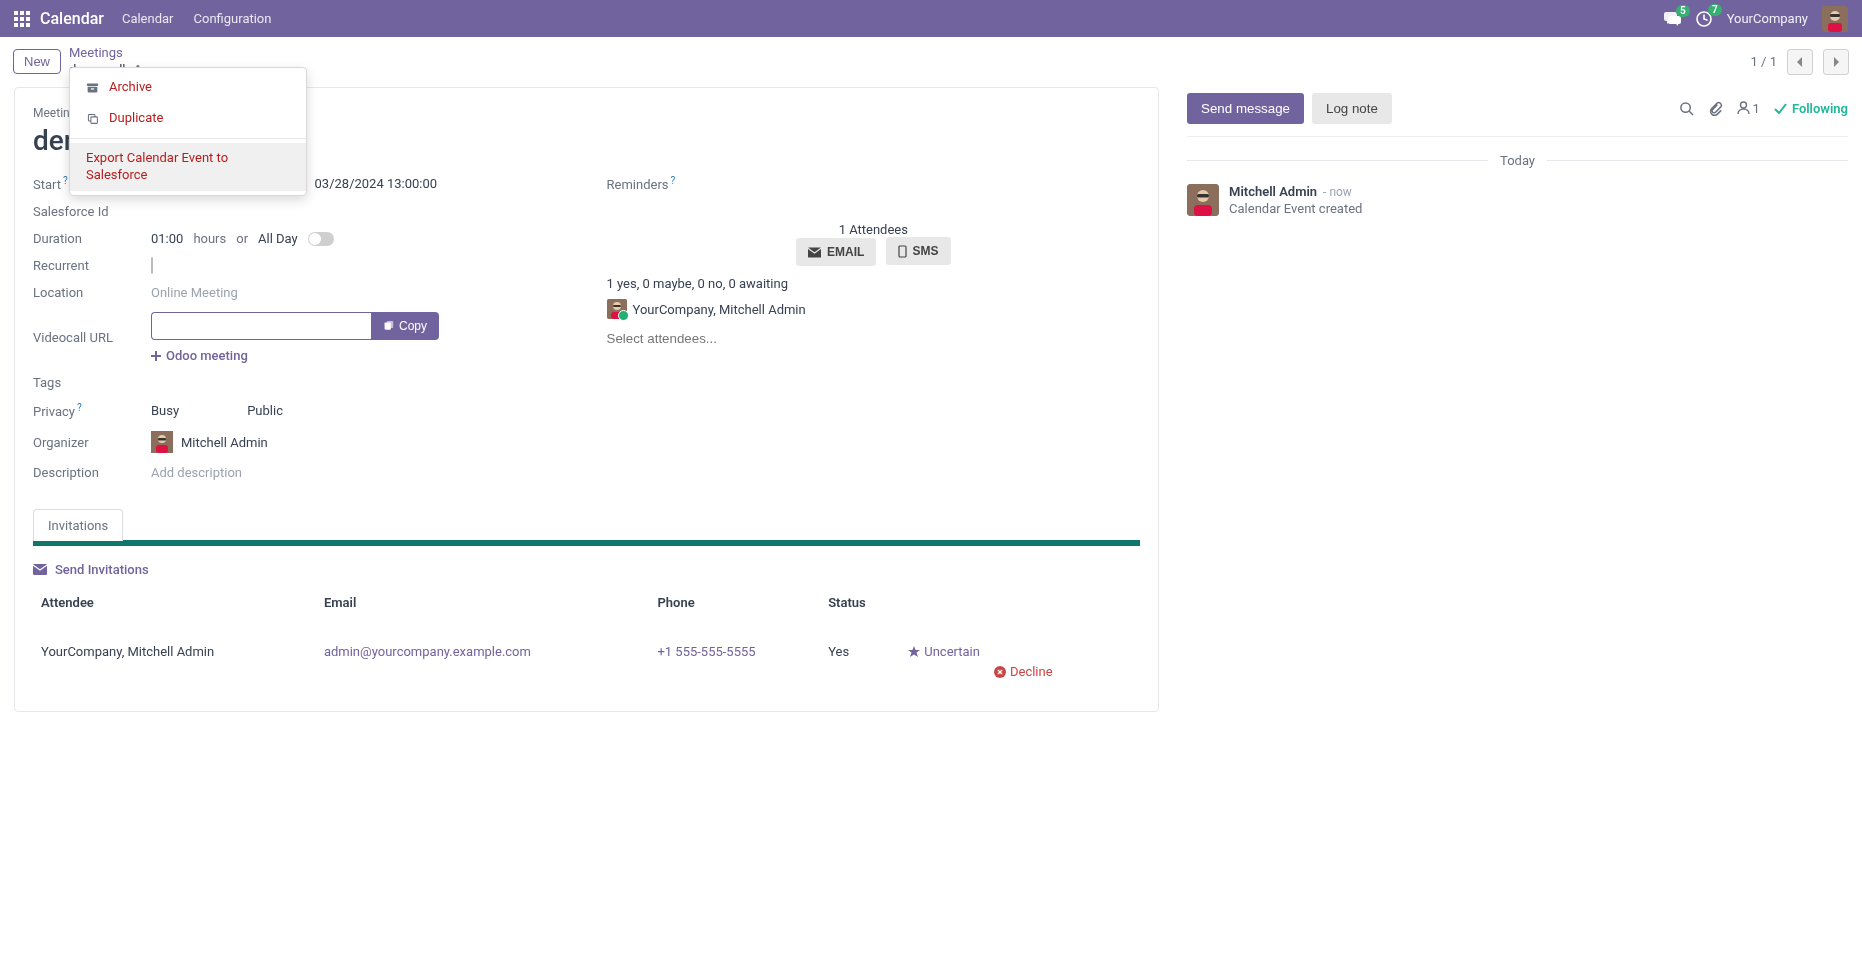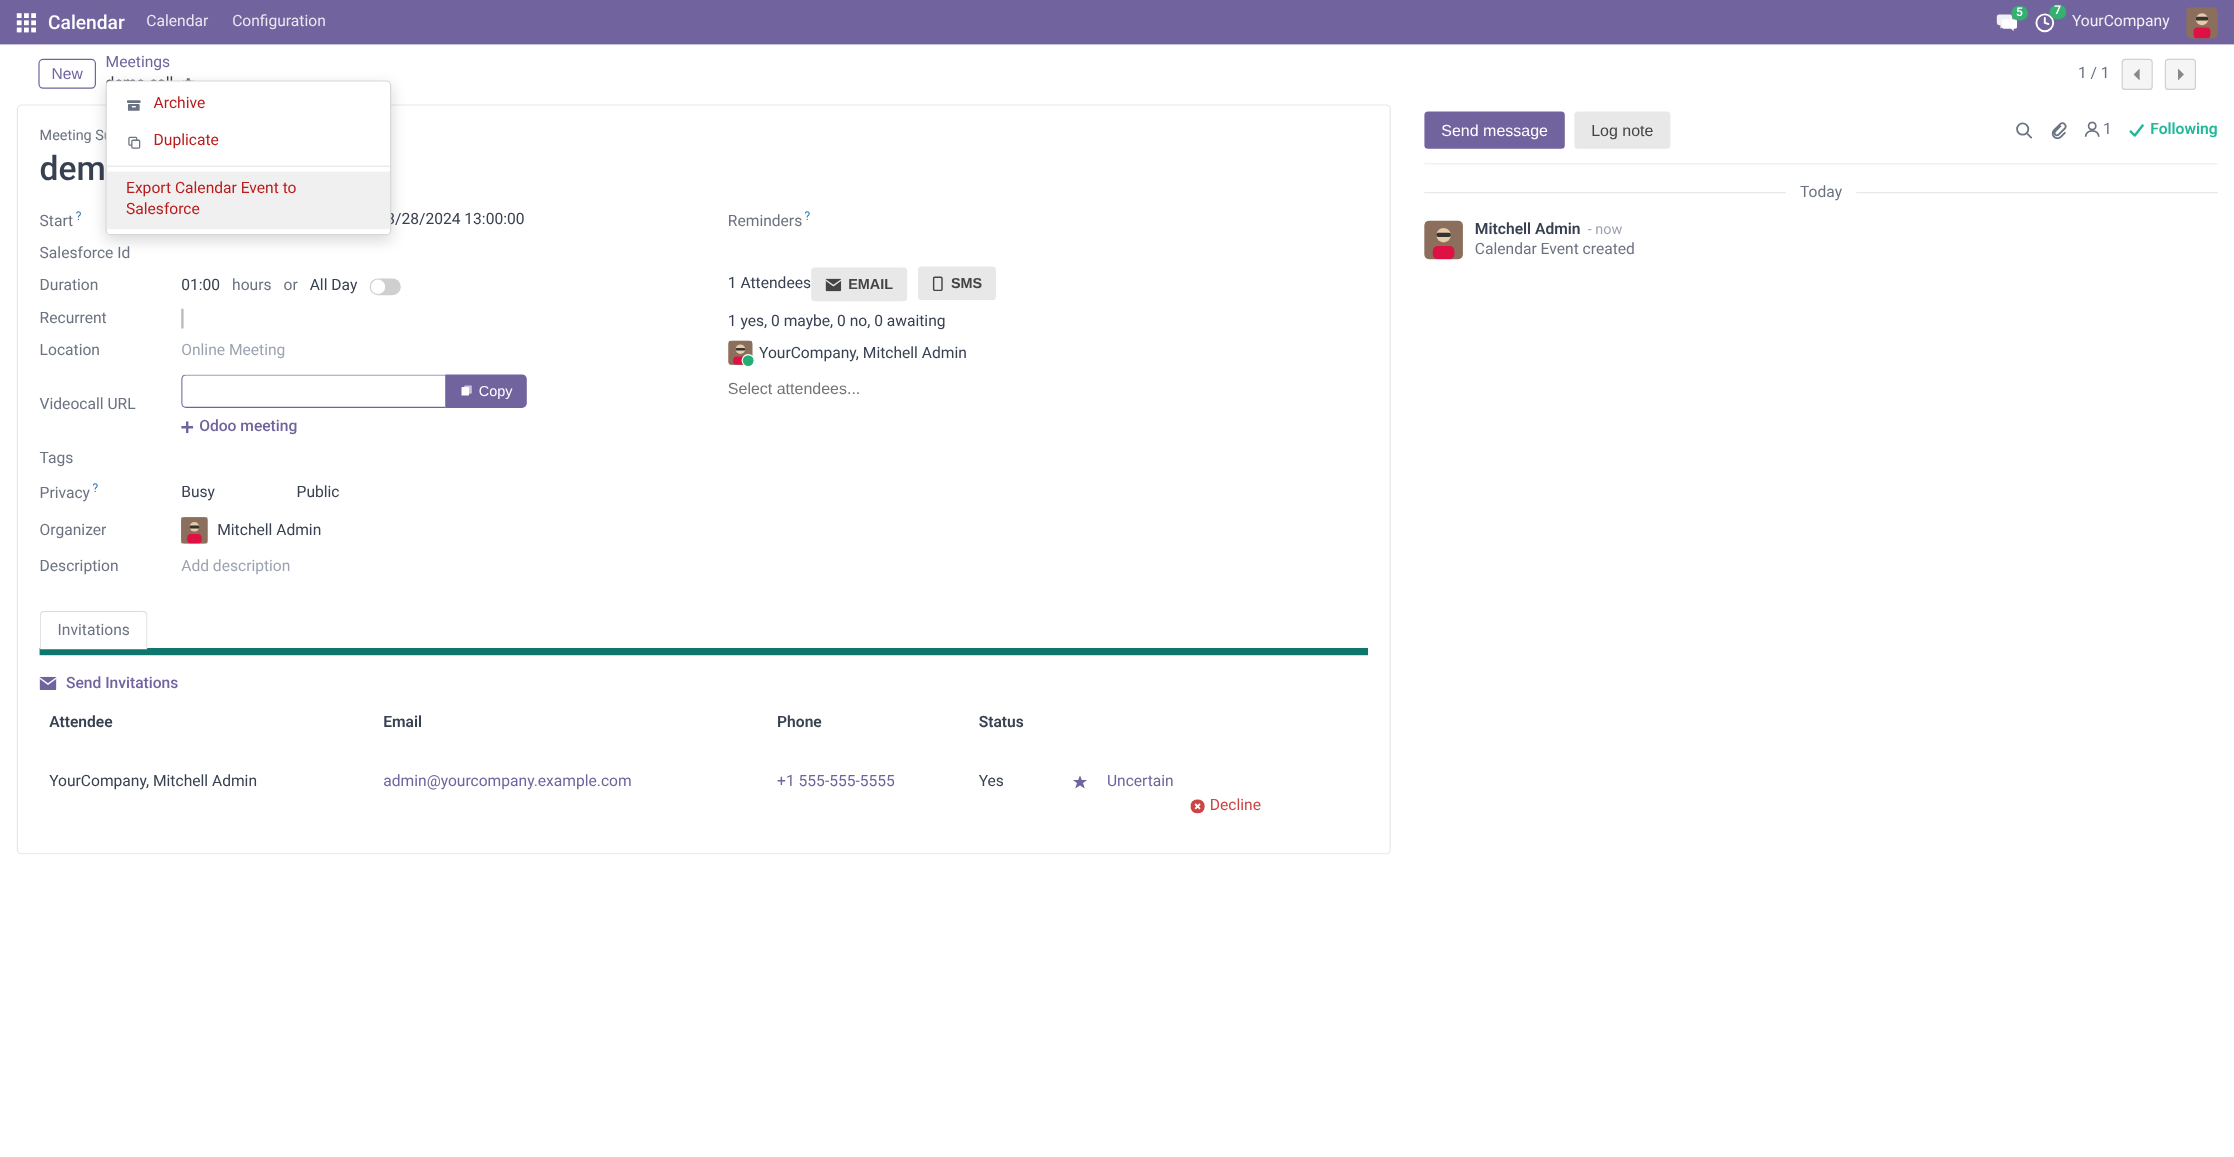--- a/index.html
+++ b/index.html
@@ -21,21 +21,21 @@
   .apps-icon span{background:#fff;display:block;}
   .brand{font-size:16px;font-weight:500;margin-right:18px;}
   .nav-link{color:rgba(255,255,255,.85);margin-right:20px;cursor:pointer;}
   .spacer{flex:1;}
   .topbar-right{display:flex;align-items:center;gap:14px;}
   .icon-badge{position:relative;display:inline-flex;align-items:center;}
   .badge{position:absolute;top:-6px;right:-9px;background:#35b071;color:#fff;border-radius:8px;font-size:10px;padding:0 4px;line-height:12px;font-weight:600;}
   .avatar{width:26px;height:26px;border-radius:4px;background:#8b6f5c;display:inline-flex;align-items:center;justify-content:center;overflow:hidden;}
   .avatar svg{width:100%;height:100%;}
   
-  .controlbar{display:flex;align-items:center;padding:8px 32px;border-bottom:0;}
+  .controlbar{display:flex;align-items:center;padding:8px 13px;border-bottom:0;}
   .btn-new{border:1px solid var(--primary);color:var(--primary);background:#fff;padding:4px 10px;border-radius:4px;font-size:13px;cursor:pointer;margin-right:8px;}
   .breadcrumb{display:flex;flex-direction:column;line-height:1.3;position:relative;}
   .breadcrumb .bc-top{color:var(--link);font-size:13px;}
   .breadcrumb .bc-cur{color:var(--text);font-size:13px;display:flex;align-items:center;gap:6px;}
   .gear{color:#6b7280;cursor:pointer;}
   .pager{display:flex;align-items:center;gap:10px;}
   .pager .count{color:var(--muted);}
   .pager .nav-btn{border:1px solid #d0d0d0;background:#f5f5f5;color:#888;width:26px;height:26px;border-radius:3px;display:inline-flex;align-items:center;justify-content:center;cursor:pointer;}
   
   .dropdown{position:absolute;top:22px;left:0;width:238px;background:#fff;border:1px solid var(--border);border-radius:4px;box-shadow:0 4px 12px rgba(0,0,0,.15);z-index:50;padding:4px 0;}
@@ -75,21 +75,21 @@
   .select-att{border:none;outline:none;color:var(--light-muted);background:transparent;margin-top:8px;width:100%;padding:4px 0;}
   
   .tabs{margin-top:28px;border-bottom:6px solid #0f766e;display:flex;}
   .tab{padding:8px 14px;border:1px solid #dcdcdc;border-bottom:none;background:#fff;border-radius:4px 4px 0 0;color:var(--muted);position:relative;top:1px;}
   .send-inv{color:var(--link);display:flex;align-items:center;gap:8px;margin:16px 0 12px;font-weight:500;cursor:pointer;}
   table.inv{width:100%;border-collapse:collapse;}
   table.inv th{text-align:left;font-weight:600;color:#374151;padding:6px 8px;font-size:13px;}
   table.inv td{padding:8px;color:#374151;}
   .tbl-link{color:var(--link);}
   .status-actions{display:flex;gap:14px;align-items:center;}
-  .uncertain{color:var(--link);display:flex;align-items:center;gap:16px;}
+  .uncertain{color:var(--link);display:flex;align-items:center;gap:4px;}
   .decline{color:#c44;display:flex;align-items:center;gap:4px;margin-top:40px;}
   
   .chatter{flex:1;padding:0 14px;}
   .chatter-top{display:flex;align-items:center;gap:8px;padding:6px 0 12px;border-bottom:1px solid #eee;}
   .btn-primary{background:var(--primary);color:#fff;border:none;padding:8px 14px;border-radius:3px;font-weight:500;cursor:pointer;}
   .btn-plain{background:#e8e8e8;border:none;padding:8px 14px;border-radius:3px;color:#444;font-weight:500;cursor:pointer;}
   .chatter-icons{display:flex;align-items:center;gap:14px;color:#6b7280;}
   .following{color:var(--green);font-weight:600;display:flex;align-items:center;gap:5px;}
   .today-sep{display:flex;align-items:center;margin:16px 0;color:var(--muted);gap:12px;}
   .today-sep::before,.today-sep::after{content:"";flex:1;height:1px;background:#e5e7eb;}
@@ -275,21 +275,21 @@
               <span>Mitchell Admin</span>
             </div>
 
             <div class="fld-label" style="align-self:start;">Description</div>
             <div class="placeholder">Add description</div>
           </div>
         </div>
 
         <div class="rcol">
           <div class="fld-label" style="margin-bottom:30px;"><span>Reminders</span><span class="q">?</span></div>
-          <div class="row" style="display:flex;align-items:center;justify-content:flex-start;">
+          <div class="row" style="display:flex;align-items:center;justify-content:flex-start;flex-direction:column;">
             <span>1 Attendees</span>
             <div>
               <button class="btn-gray">
                 <svg width="13" height="11" viewBox="0 0 14 11" fill="#444">
                     <rect width="14" height="11" rx="1"></rect>
                     <path d="M0 1l7 5 7-5" stroke="#e8e8e8" stroke-width="1.2" fill="none"></path>
                   </svg>
                 <span>EMAIL</span>
               </button>
               <button class="btn-gray">

